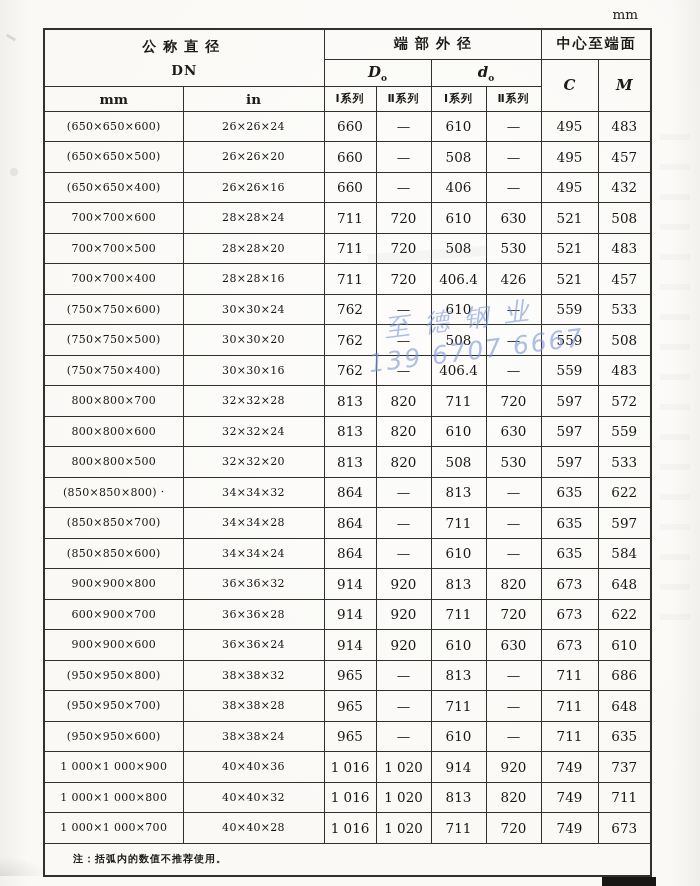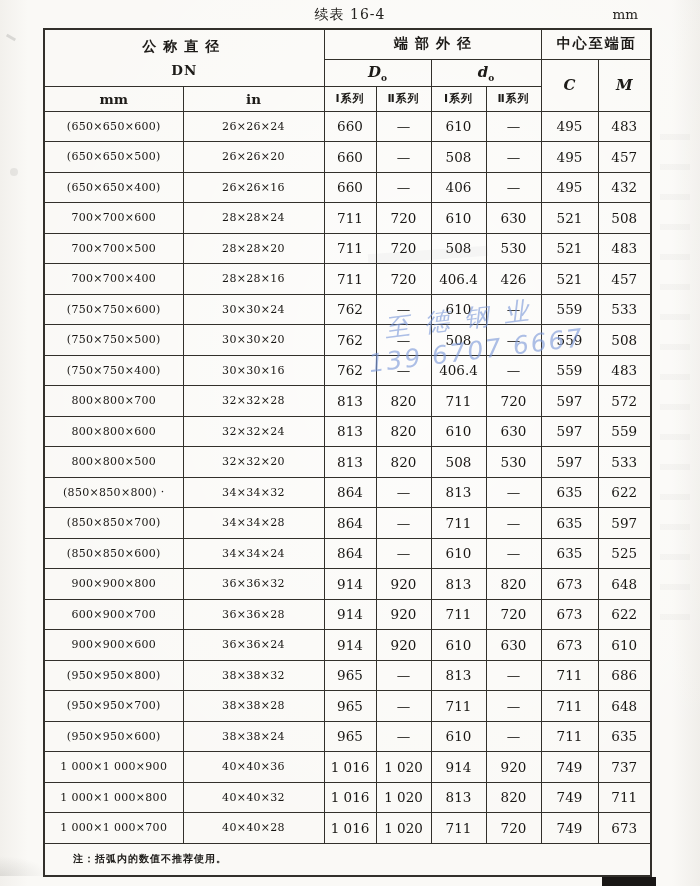--- a/index.html
+++ b/index.html
@@ -99,21 +99,20 @@
   .sm-4 { left: 0px; top: 856px; width: 50px; height: 20px;
           background: radial-gradient(ellipse at 0 100%, rgba(120,118,112,.18), rgba(120,118,112,0) 70%); }
   .sm-5 { left: 368px; top: 250px; width: 120px; height: 10px; background: rgba(120,120,130,.05); transform: rotate(-4deg); }
 </style>
 </head>
 <body>
 
 <div class="page">
 
   <div class="caption">
-    <div class="title">续表 16-4</div>
     <div class="unit">mm</div>
   </div>
 
   <table class="spec">
     <colgroup>
       <col style="width:139px">
         <col style="width:141px">
       <col style="width:52px">
         <col style="width:55px">
       <col style="width:55px">
@@ -291,21 +290,21 @@
           <td class="num">597</td>
         </tr>
         <tr>
           <td class="dim">(850×850×600)</td>
           <td class="dim">34×34×24</td>
           <td class="num">864</td>
           <td class="num">—</td>
           <td class="num">610</td>
           <td class="num">—</td>
           <td class="num">635</td>
-          <td class="num">525</td>
+          <td class="num">584</td>
         </tr>
         <tr>
           <td class="dim">900×900×800</td>
           <td class="dim">36×36×32</td>
           <td class="num">914</td>
           <td class="num">920</td>
           <td class="num">813</td>
           <td class="num">820</td>
           <td class="num">673</td>
           <td class="num">648</td>

